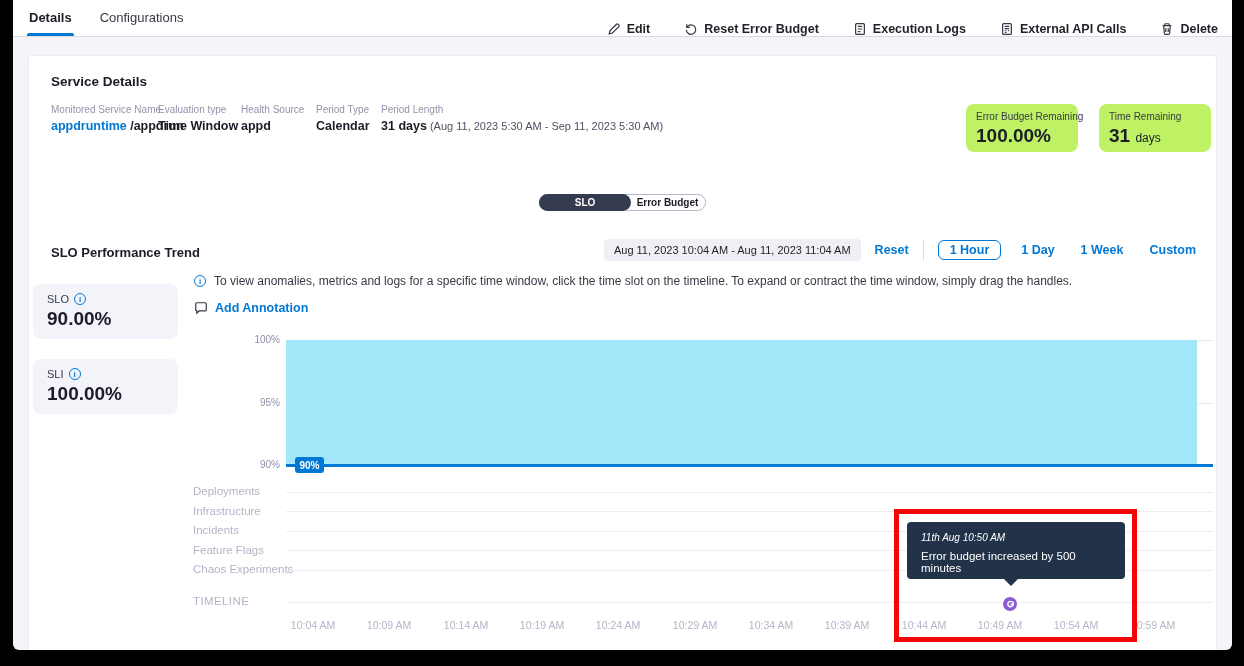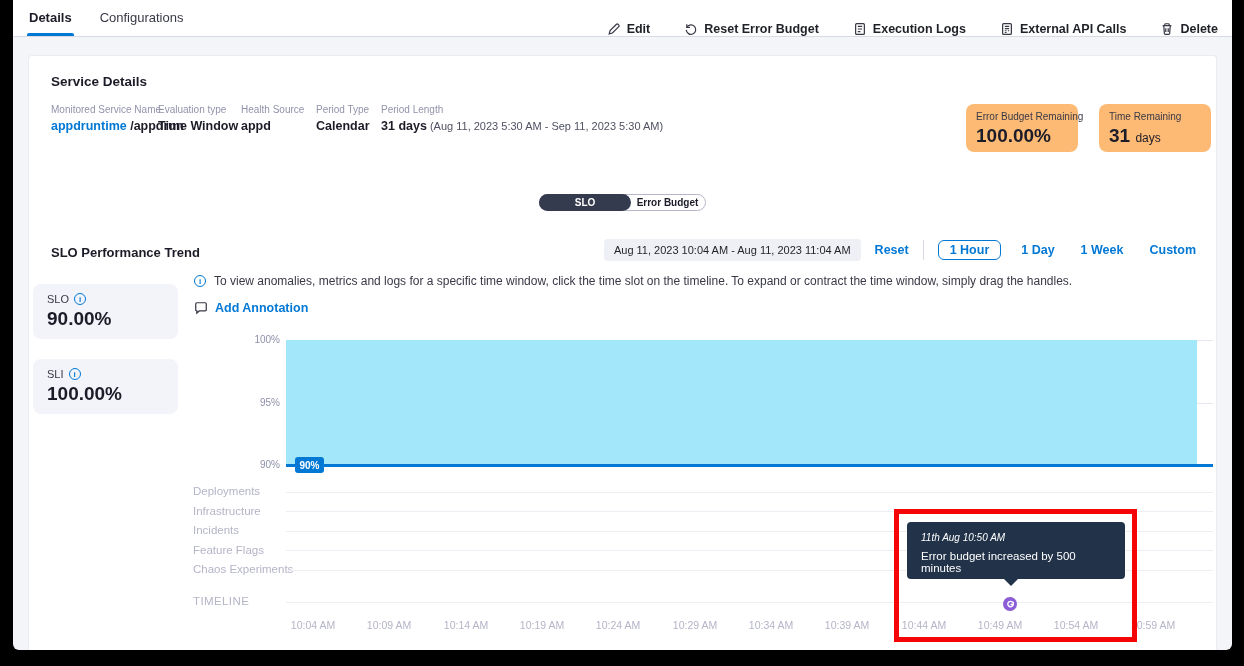--- a/index.html
+++ b/index.html
@@ -31,21 +31,21 @@
   .card {
     position:absolute; left:15px; right:15px; top:55px; bottom:0;
     background:#fff; border:1px solid #ebecf1; border-bottom:none; border-radius:4px 4px 0 0;
   }
   .sd-title { position:absolute; left:22px; top:18px; font-size:13.5px; font-weight:bold; color:#1c1c28; }
   .field { position:absolute; top:48px; }
   .field .flabel { font-size:10px; color:#9293ab; margin-bottom:4px; white-space:nowrap; }
   .field .fvalue { font-size:12.5px; font-weight:bold; color:#1c1c28; white-space:nowrap; }
   .field .fvalue .link { color:#0278d5; }
   .field .fvalue .note { font-weight:normal; font-size:11px; color:#4f5162; }
-  .statcard { position:absolute; top:48px; width:112px; height:48px; background:#fdba74;
+  .statcard { position:absolute; top:48px; width:112px; height:48px; background:#bef264;
               border-radius:8px; padding:7px 10px; }
   .statcard .slabel { font-size:10px; color:#383946; margin-bottom:3px; white-space:nowrap; }
   .statcard .svalue { font-size:19px; font-weight:bold; color:#1c1c28; }
   .statcard .sunit { font-size:12px; font-weight:normal; color:#1c1c28;text-align:center; }
   
   .toggle { position:absolute; left:510px; top:138px; width:167px; height:17px;
             border:1px solid #b6b7c9; border-radius:999px; background:#fff; display:flex; }
   .toggle .seg { flex:1; display:flex; align-items:center; justify-content:center;
                  font-size:10px; font-weight:bold; cursor:pointer; }
   .toggle .seg.on { background:#343b4e; color:#fff; border-radius:999px; margin:-1px; flex:0 0 92px; }

